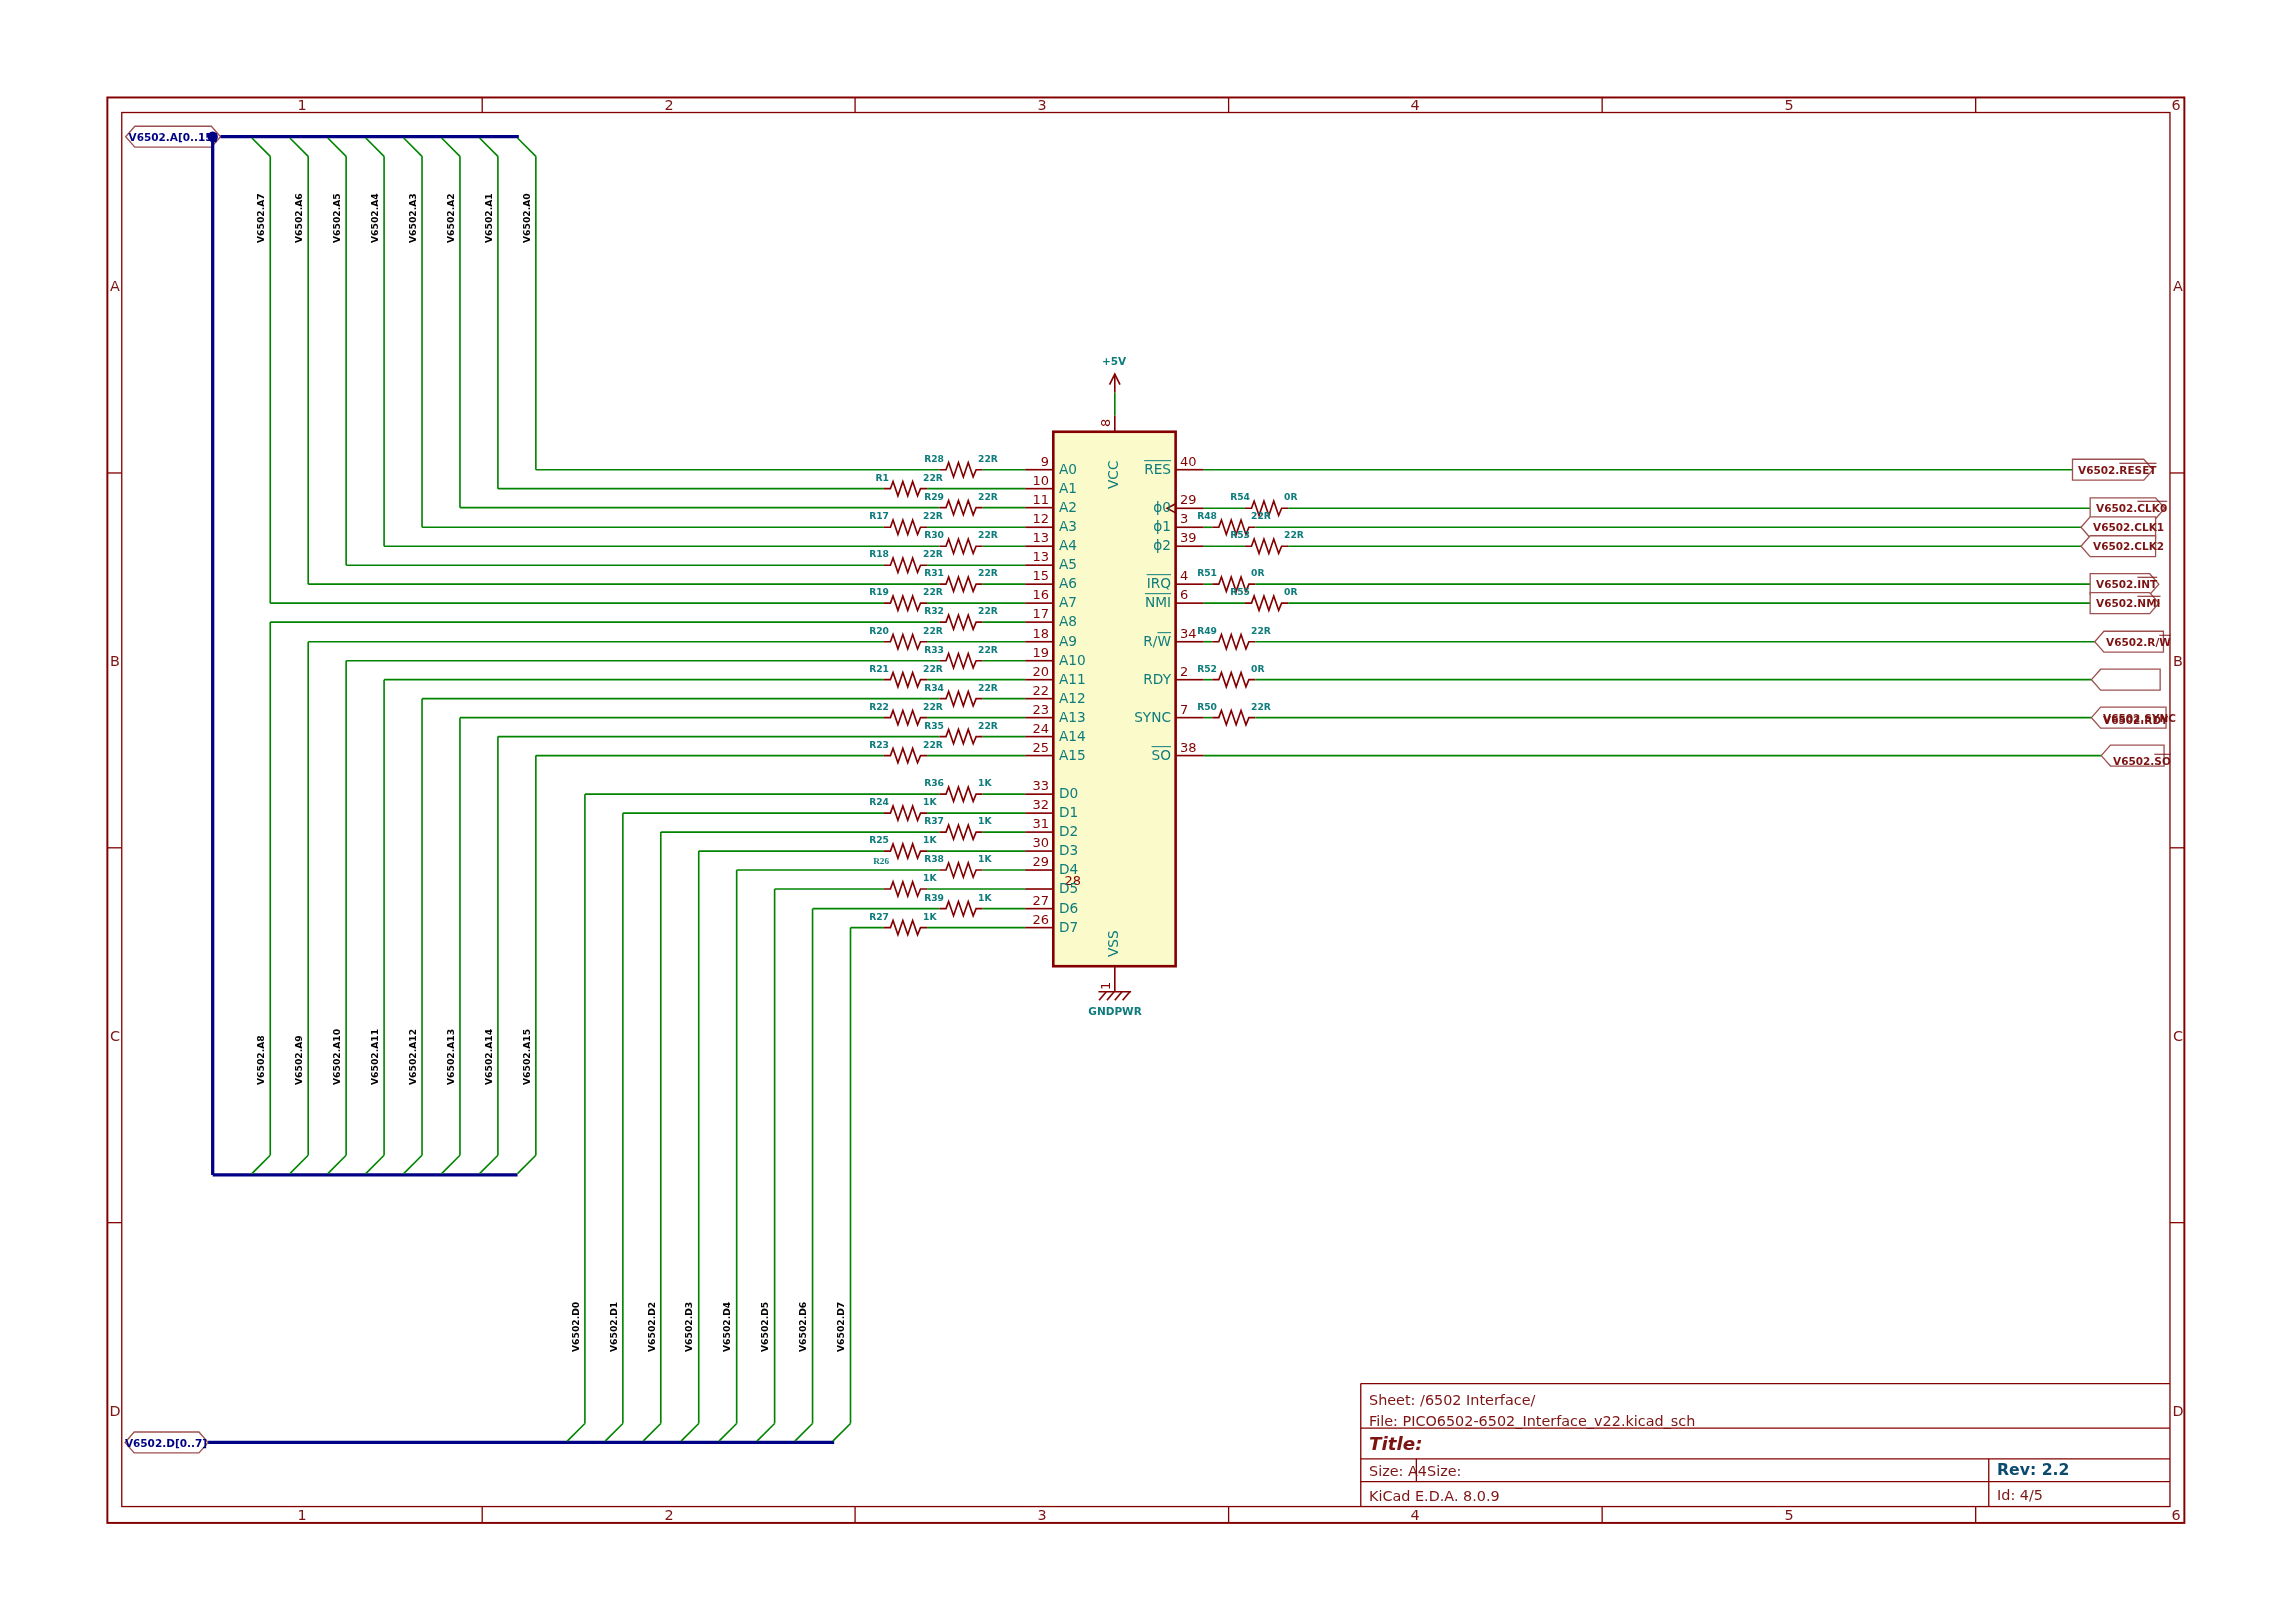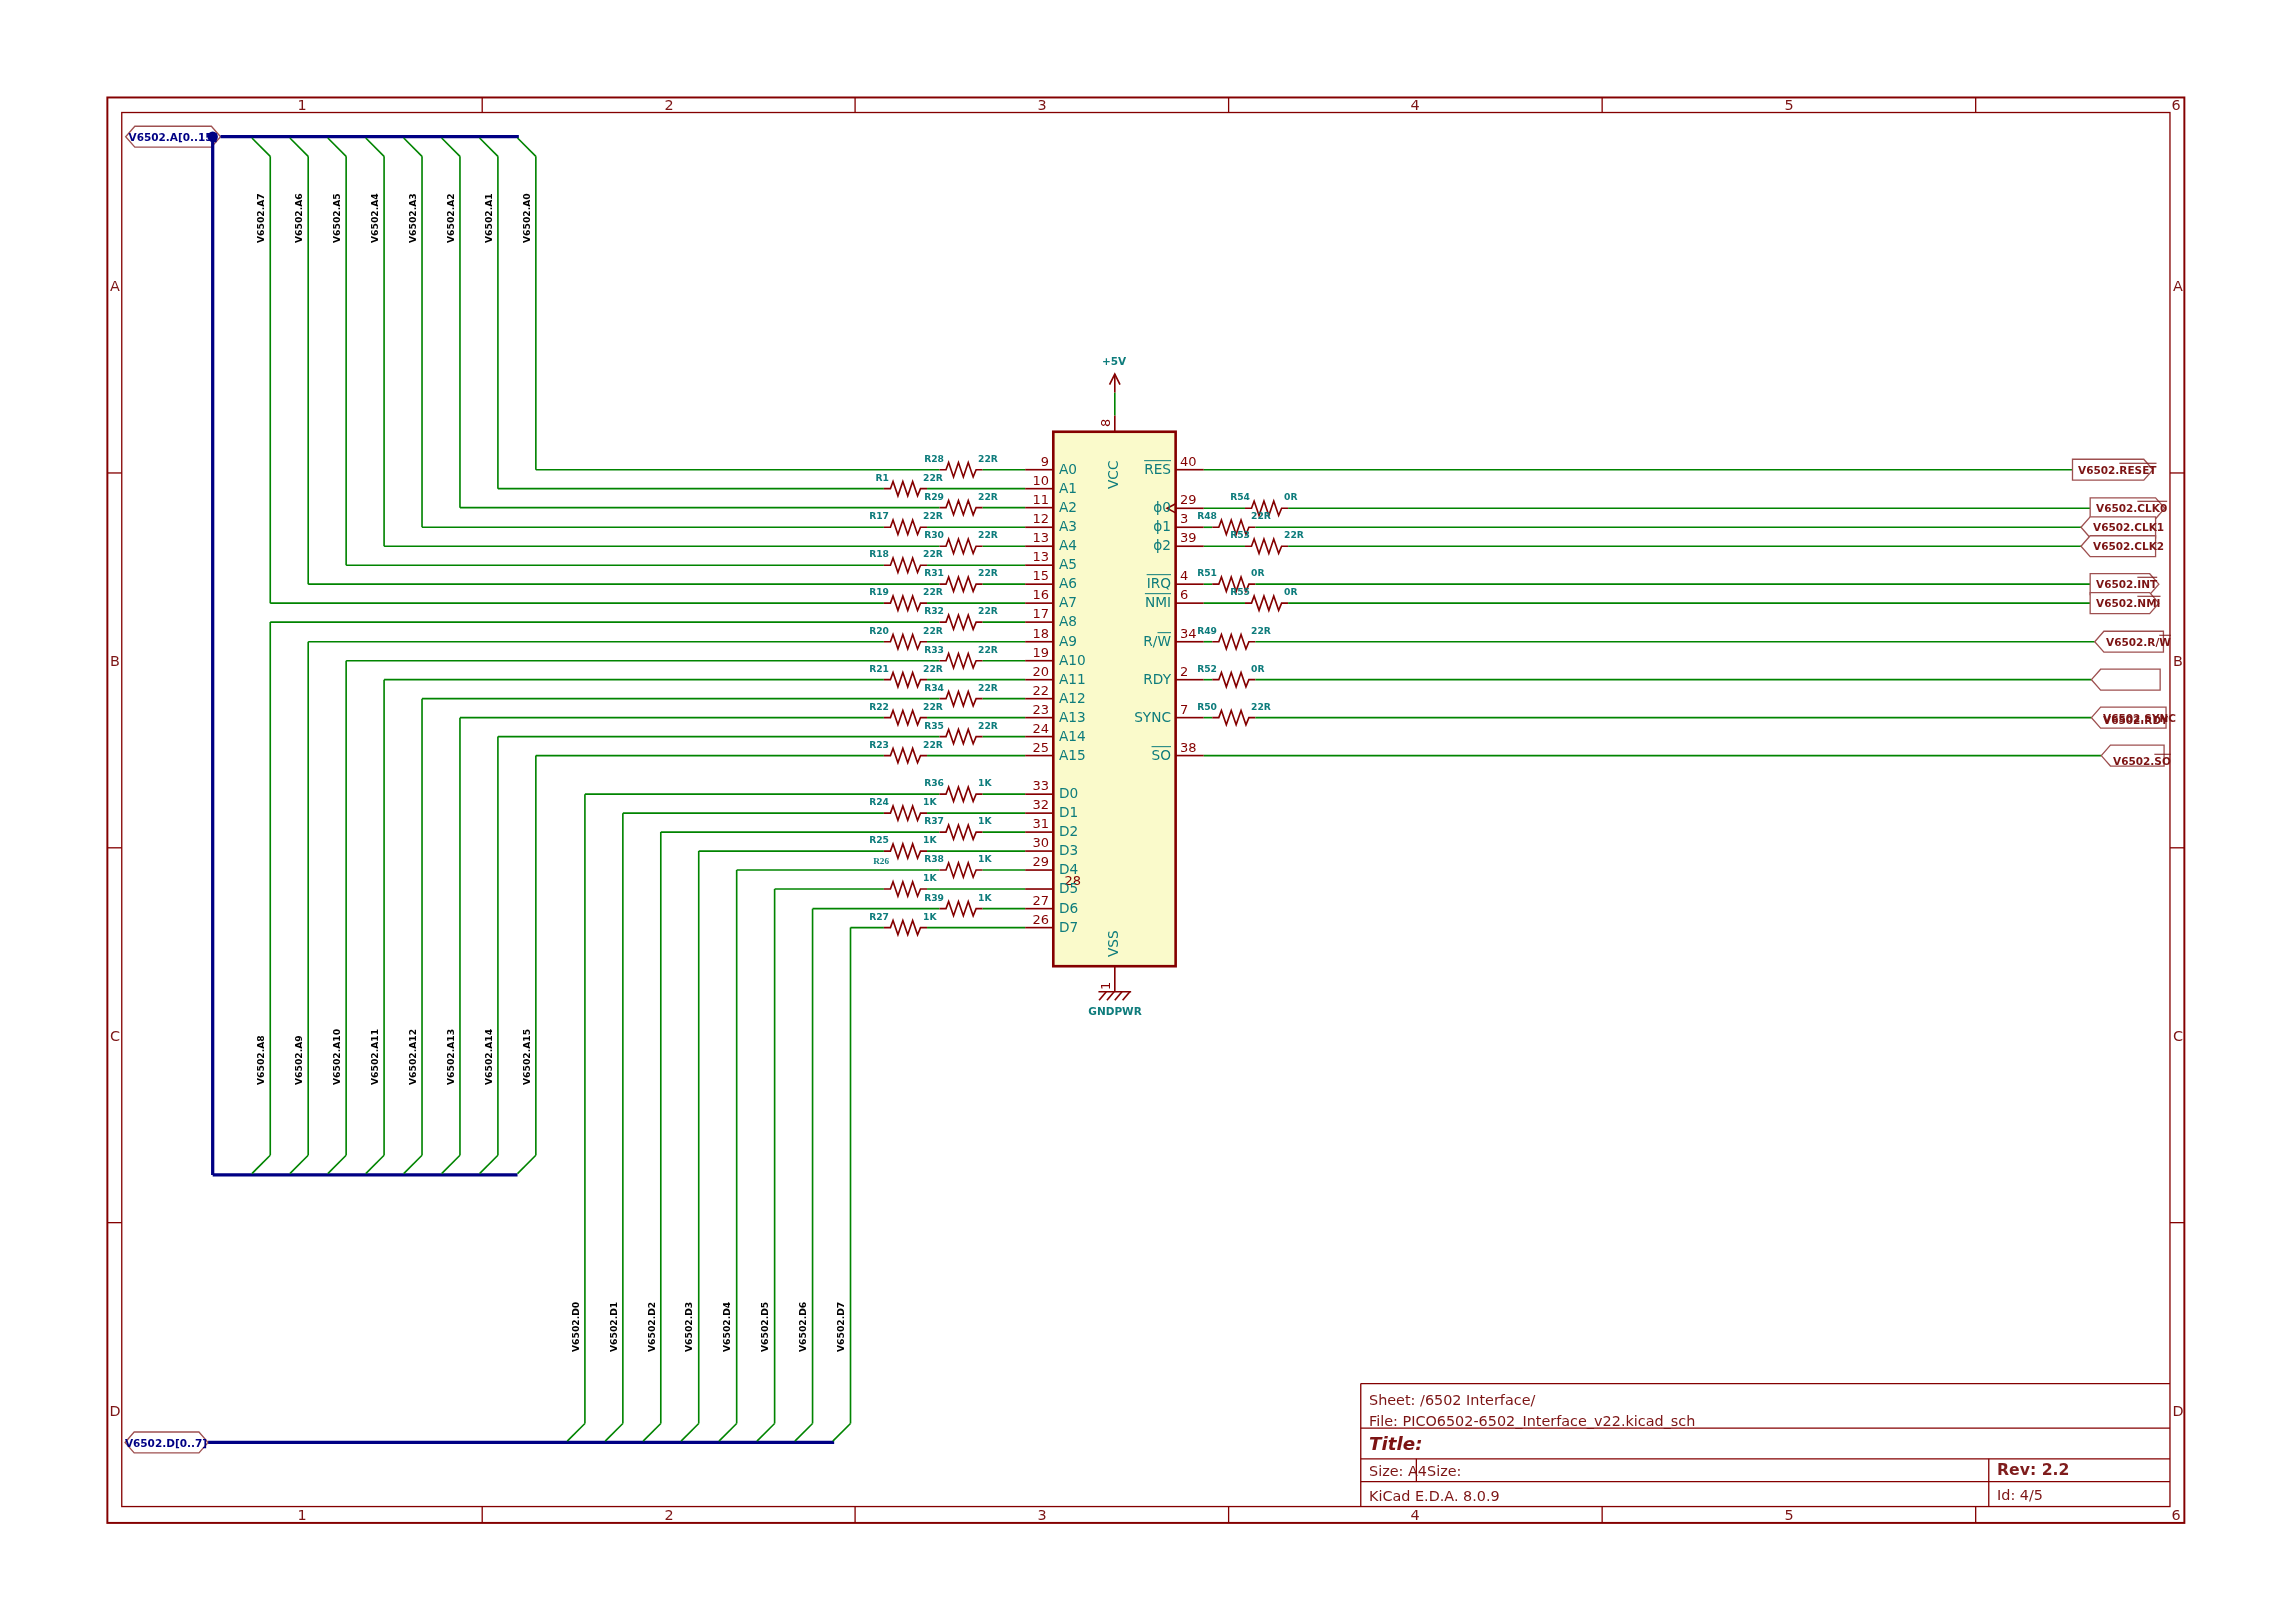--- a/index.html
+++ b/index.html
@@ -14,21 +14,21 @@
   .pin-name{font-size:13.7px;color:#0E7C7C;}
   .pin-num{font-size:13px;color:#840000;}
   .res-t{font-size:9.2px;color:#0E7C7C;font-weight:bold;}
   .net-t{font-size:9.2px;color:#000000;font-weight:bold;}
   .glabel{font-size:10.5px;color:#7C1414;font-weight:bold;}
   .buslabel{font-size:10.5px;color:#000084;font-weight:bold;}
   .pwr{font-size:10.5px;color:#0E7C7C;font-weight:bold;}
   .frame-t{font-size:14.4px;color:#7C1414;}
   .tb{font-size:14.4px;color:#7C1414;}
   .tb-title{font-size:18.3px;color:#7C1414;font-weight:bold;font-style:italic;}
-  .tb-rev{font-size:15.7px;color:#7f1d1d;font-weight:bold;}
+  .tb-rev{font-size:15.7px;color:#0c4a6e;font-weight:bold;}
   .ov{text-decoration:overline;text-decoration-thickness:1.3px;}
   
   .wire{stroke:#008400;stroke-width:2.5;fill:none;}
   .bus{stroke:#000084;stroke-width:5;fill:none;}
   .pin{stroke:#840000;stroke-width:2.5;fill:none;}
   .ic{fill:#FAFACB;stroke:#840000;stroke-width:4;}
   .fr2{stroke:#840000;stroke-width:3;fill:none;}
   .fr1{stroke:#840000;stroke-width:2;fill:none;}
   .gshape{fill:#ffffff;stroke:#9E5050;stroke-width:2;}
   .junc{fill:#000084;stroke:none;}

